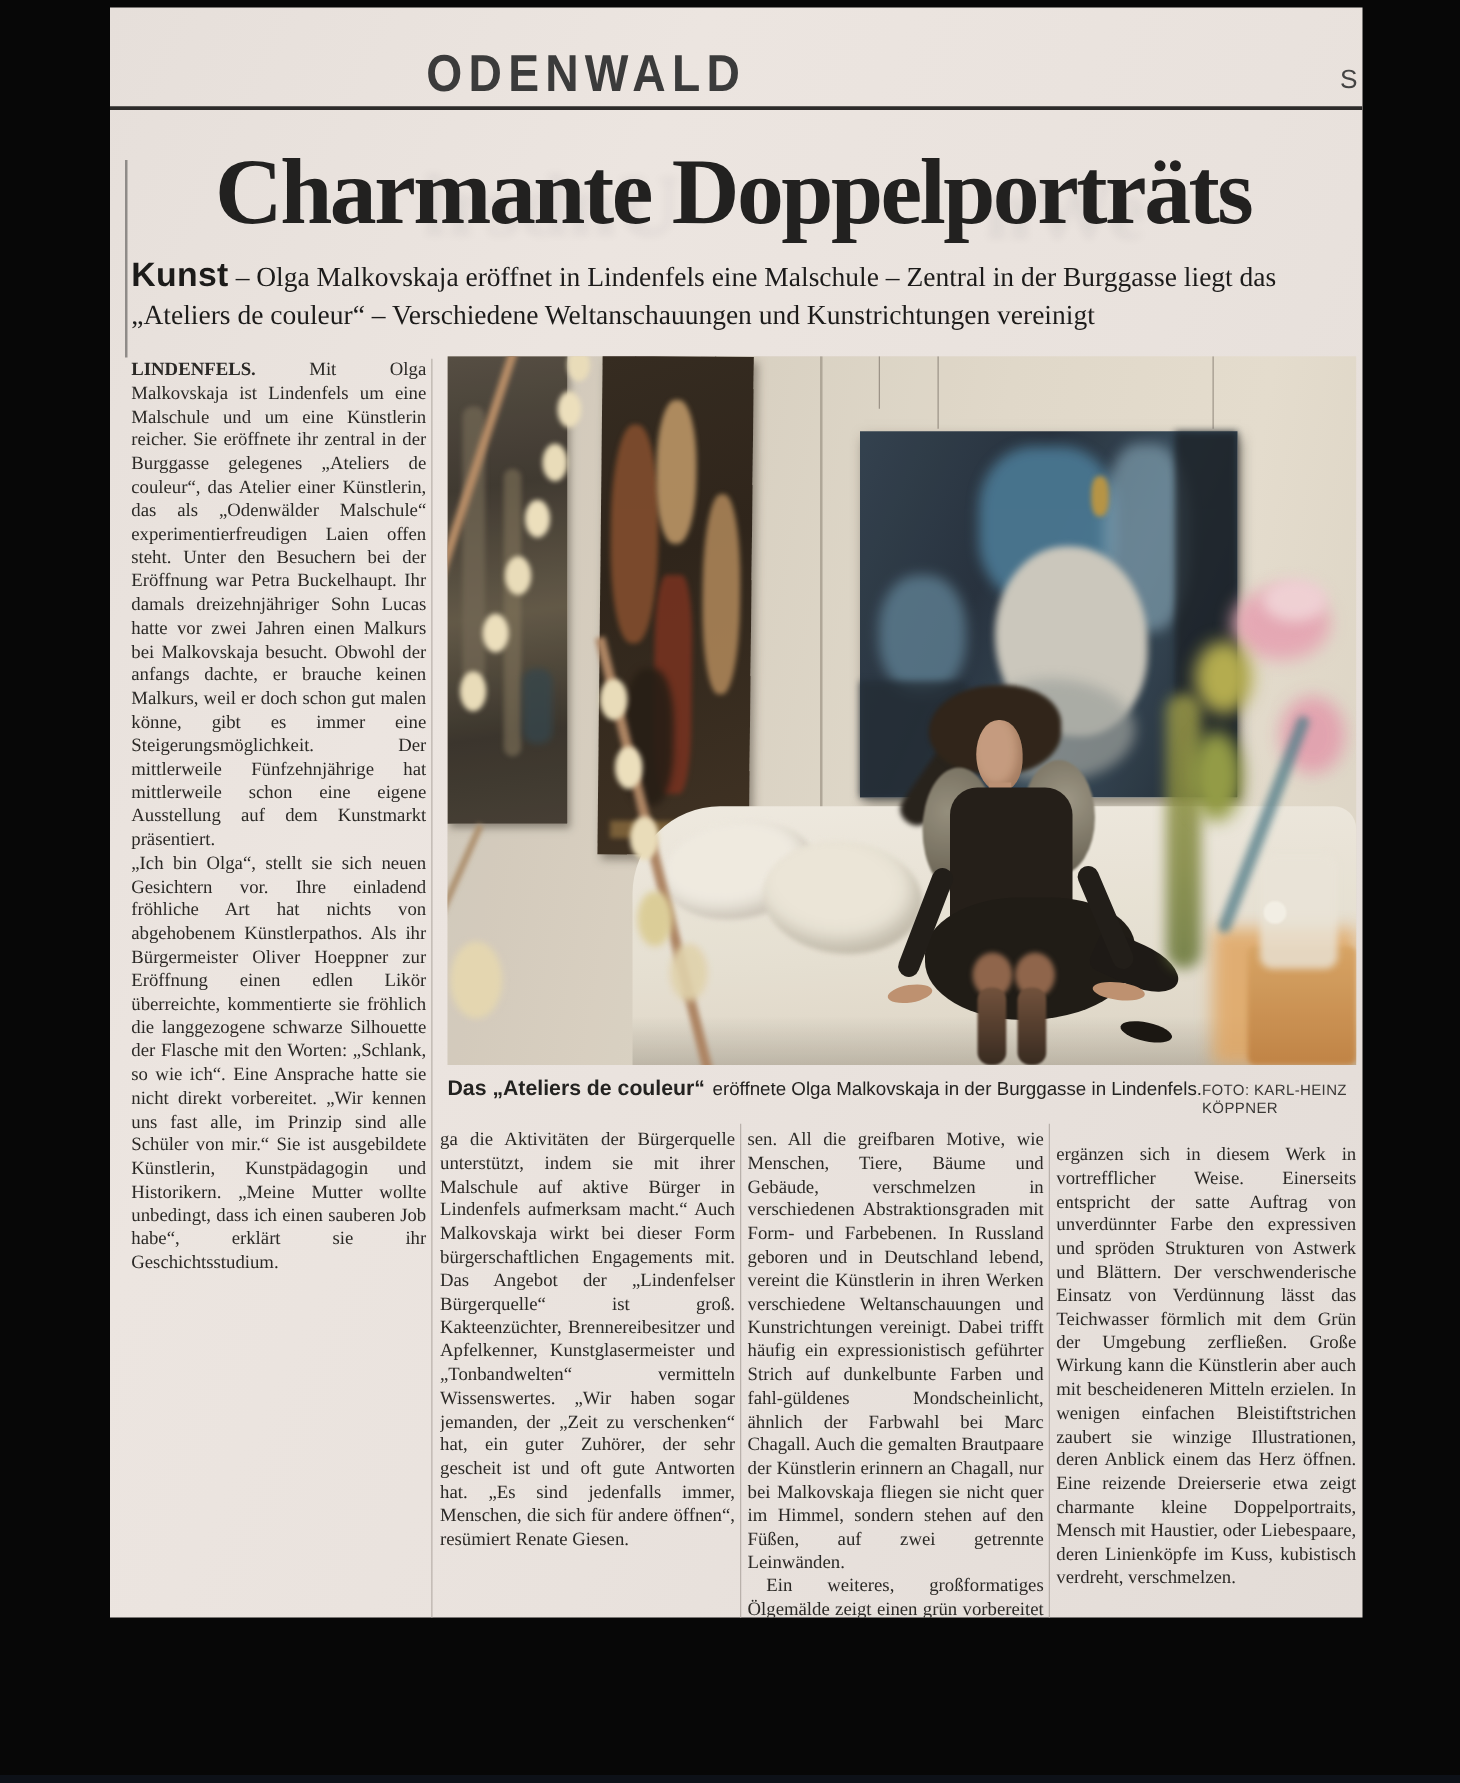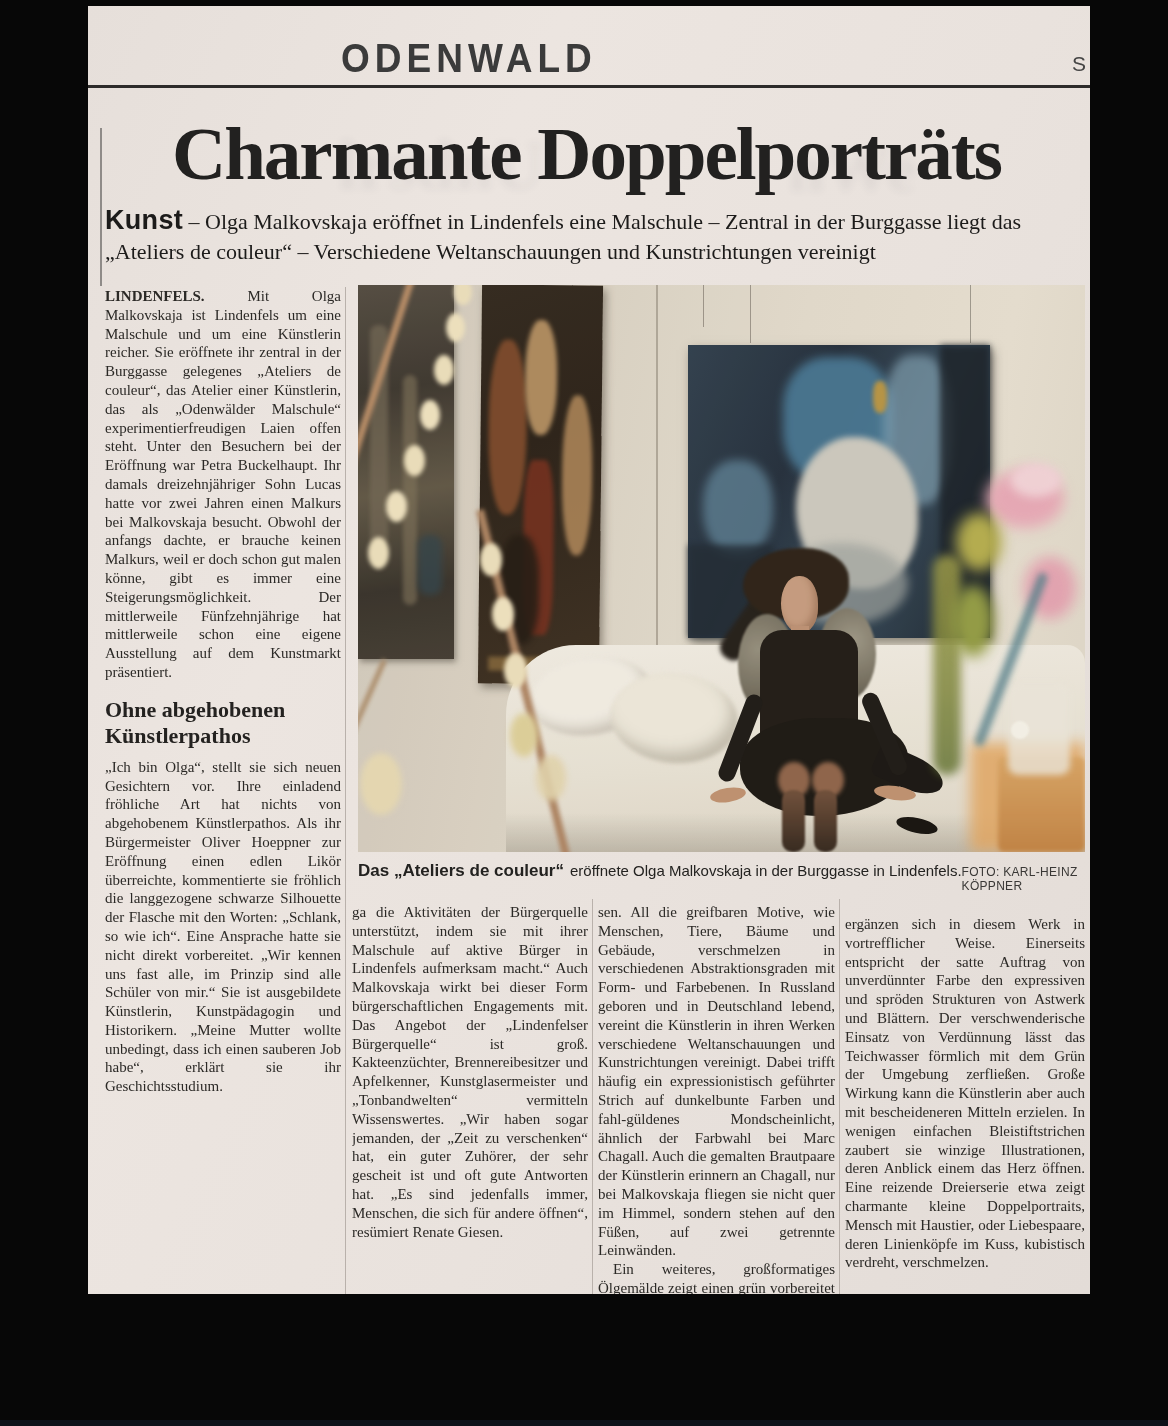--- a/index.html
+++ b/index.html
@@ -74,21 +74,20 @@
 
   <div class="abs" id="headline-vline"></div>
   <h1 class="abs" id="headline" style="margin:0;">Charmante Doppelporträts</h1>
   <div class="abs" id="lede">
     <b>Kunst</b>
     <span>– Olga Malkovskaja eröffnet in Lindenfels eine Malschule – Zentral in der Burggasse liegt das „Ateliers de couleur“ – Verschiedene Weltanschauungen und Kunstrichtungen vereinigt</span>
   </div>
 
   <div class="abs col" id="col1">
     <p><b>LINDENFELS.</b> <span>Mit Olga Malkovskaja ist Lindenfels um eine Malschule und um eine Künstlerin reicher. Sie eröffnete ihr zentral in der Burggasse gelegenes „Ateliers de couleur“, das Atelier einer Künstlerin, das als „Odenwälder Malschule“ experimentierfreudigen Laien offen steht. Unter den Besuchern bei der Eröffnung war Petra Buckelhaupt. Ihr damals dreizehnjähriger Sohn Lucas hatte vor zwei Jahren einen Malkurs bei Malkovskaja besucht. Obwohl der anfangs dachte, er brauche keinen Malkurs, weil er doch schon gut malen könne, gibt es immer eine Steigerungsmöglichkeit. Der mittlerweile Fünfzehnjährige hat mittlerweile schon eine eigene Ausstellung auf dem Kunstmarkt präsentiert.</span></p>
-    <h2 id="sub-head">Ohne abgehobenen Künstlerpathos</h2>
     <p>„Ich bin Olga“, stellt sie sich neuen Gesichtern vor. Ihre einladend fröhliche Art hat nichts von abgehobenem Künstlerpathos. Als ihr Bürgermeister Oliver Hoeppner zur Eröffnung einen edlen Likör überreichte, kommentierte sie fröhlich die langgezogene schwarze Silhouette der Flasche mit den Worten: „Schlank, so wie ich“. Eine Ansprache hatte sie nicht direkt vorbereitet. „Wir kennen uns fast alle, im Prinzip sind alle Schüler von mir.“ Sie ist ausgebildete Künstlerin, Kunstpädagogin und Historikern. „Meine Mutter wollte unbedingt, dass ich einen sauberen Job habe“, erklärt sie ihr Geschichtsstudium.</p>
   </div>
 
   <div class="abs vdiv" style="left:257px;top:281px;height:1122px;"></div>
   <div class="abs vdiv" style="left:504px;top:893px;height:513px;"></div>
   <div class="abs vdiv" style="left:751px;top:893px;height:513px;"></div>
 
   <div class="abs" id="photo">
 
     <div class="wire" style="left:150px;top:0;height:26px;"></div>

